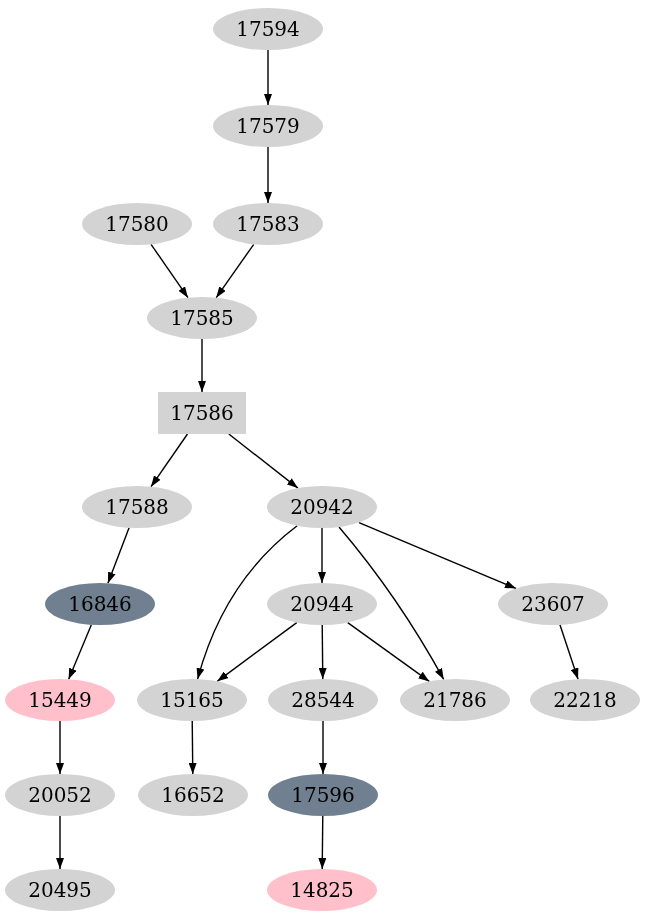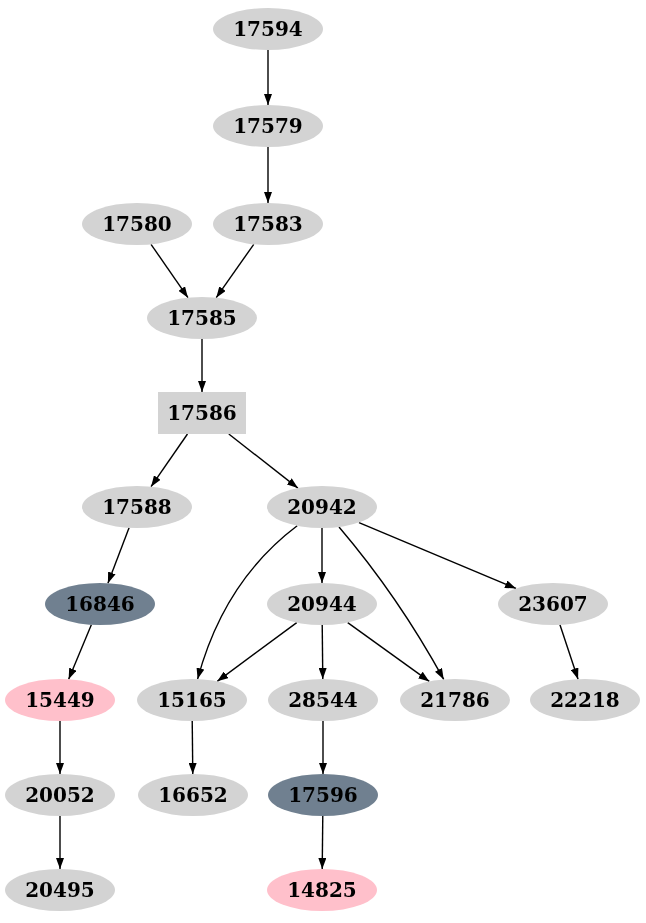--- a/index.html
+++ b/index.html
@@ -6,21 +6,20 @@
     margin: 0;
     padding: 0;
     background: #ffffff;
   }
   .canvas {
     position: relative;
     width: 646px;
     height: 923px;
     background: #ffffff;
     overflow: hidden;
-    font-weight: bold;
   }
   svg {
     display: block;
   }
   .node-label {
     font-family: "DejaVu Serif", "Liberation Serif", serif;
     font-size: 20px;
     fill: #000000;
   }
   .edge-path {

